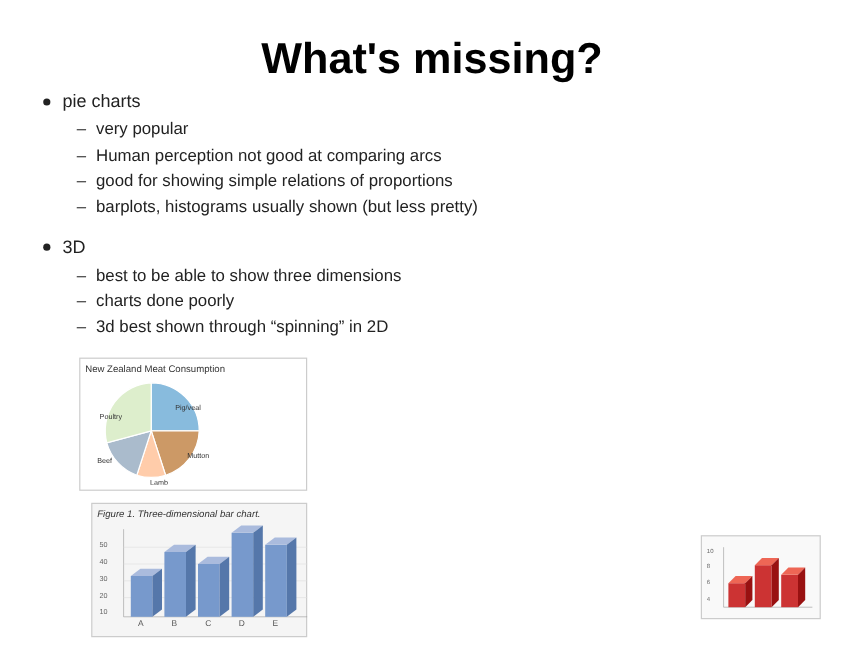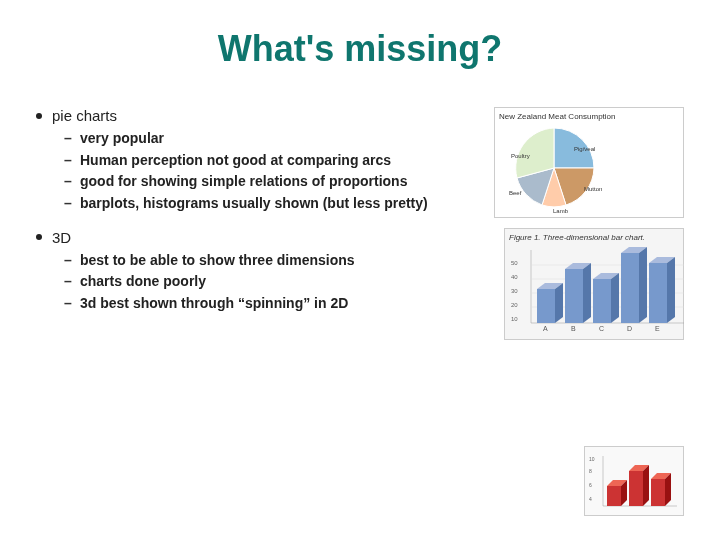--- a/index.html
+++ b/index.html
@@ -16,26 +16,26 @@
     .slide {
       width: 720px;
       height: 540px;
       padding: 28px 36px 20px 36px;
       position: relative;
     }
     h1 {
       font-size: 36px;
       font-weight: bold;
       text-align: center;
-      margin-bottom: 37px;
-      color: #0f766e;
+      margin-bottom: 6px;
+      color: #000000;
     }
     .content {
       display: flex;
-      flex-direction: row;
+      flex-direction: column;
       width: 100%;
     }
     .left-col {
       flex: 1;
       padding-right: 10px;
     }
     .right-col {
       width: 220px;
       display: flex;
       flex-direction: column;
@@ -56,21 +56,20 @@
       height: 6px;
       background: #222;
       border-radius: 50%;
       margin-right: 4px;
       flex-shrink: 0;
     }
     .sub-list {
       list-style: none;
       margin-left: 28px;
       margin-bottom: 14px;
-      font-weight: bold;
     }
     .sub-list li {
       font-size: 14px;
       line-height: 1.55;
       position: relative;
       padding-left: 16px;
     }
     .sub-list li::before {
       content: '–';
       position: absolute;

